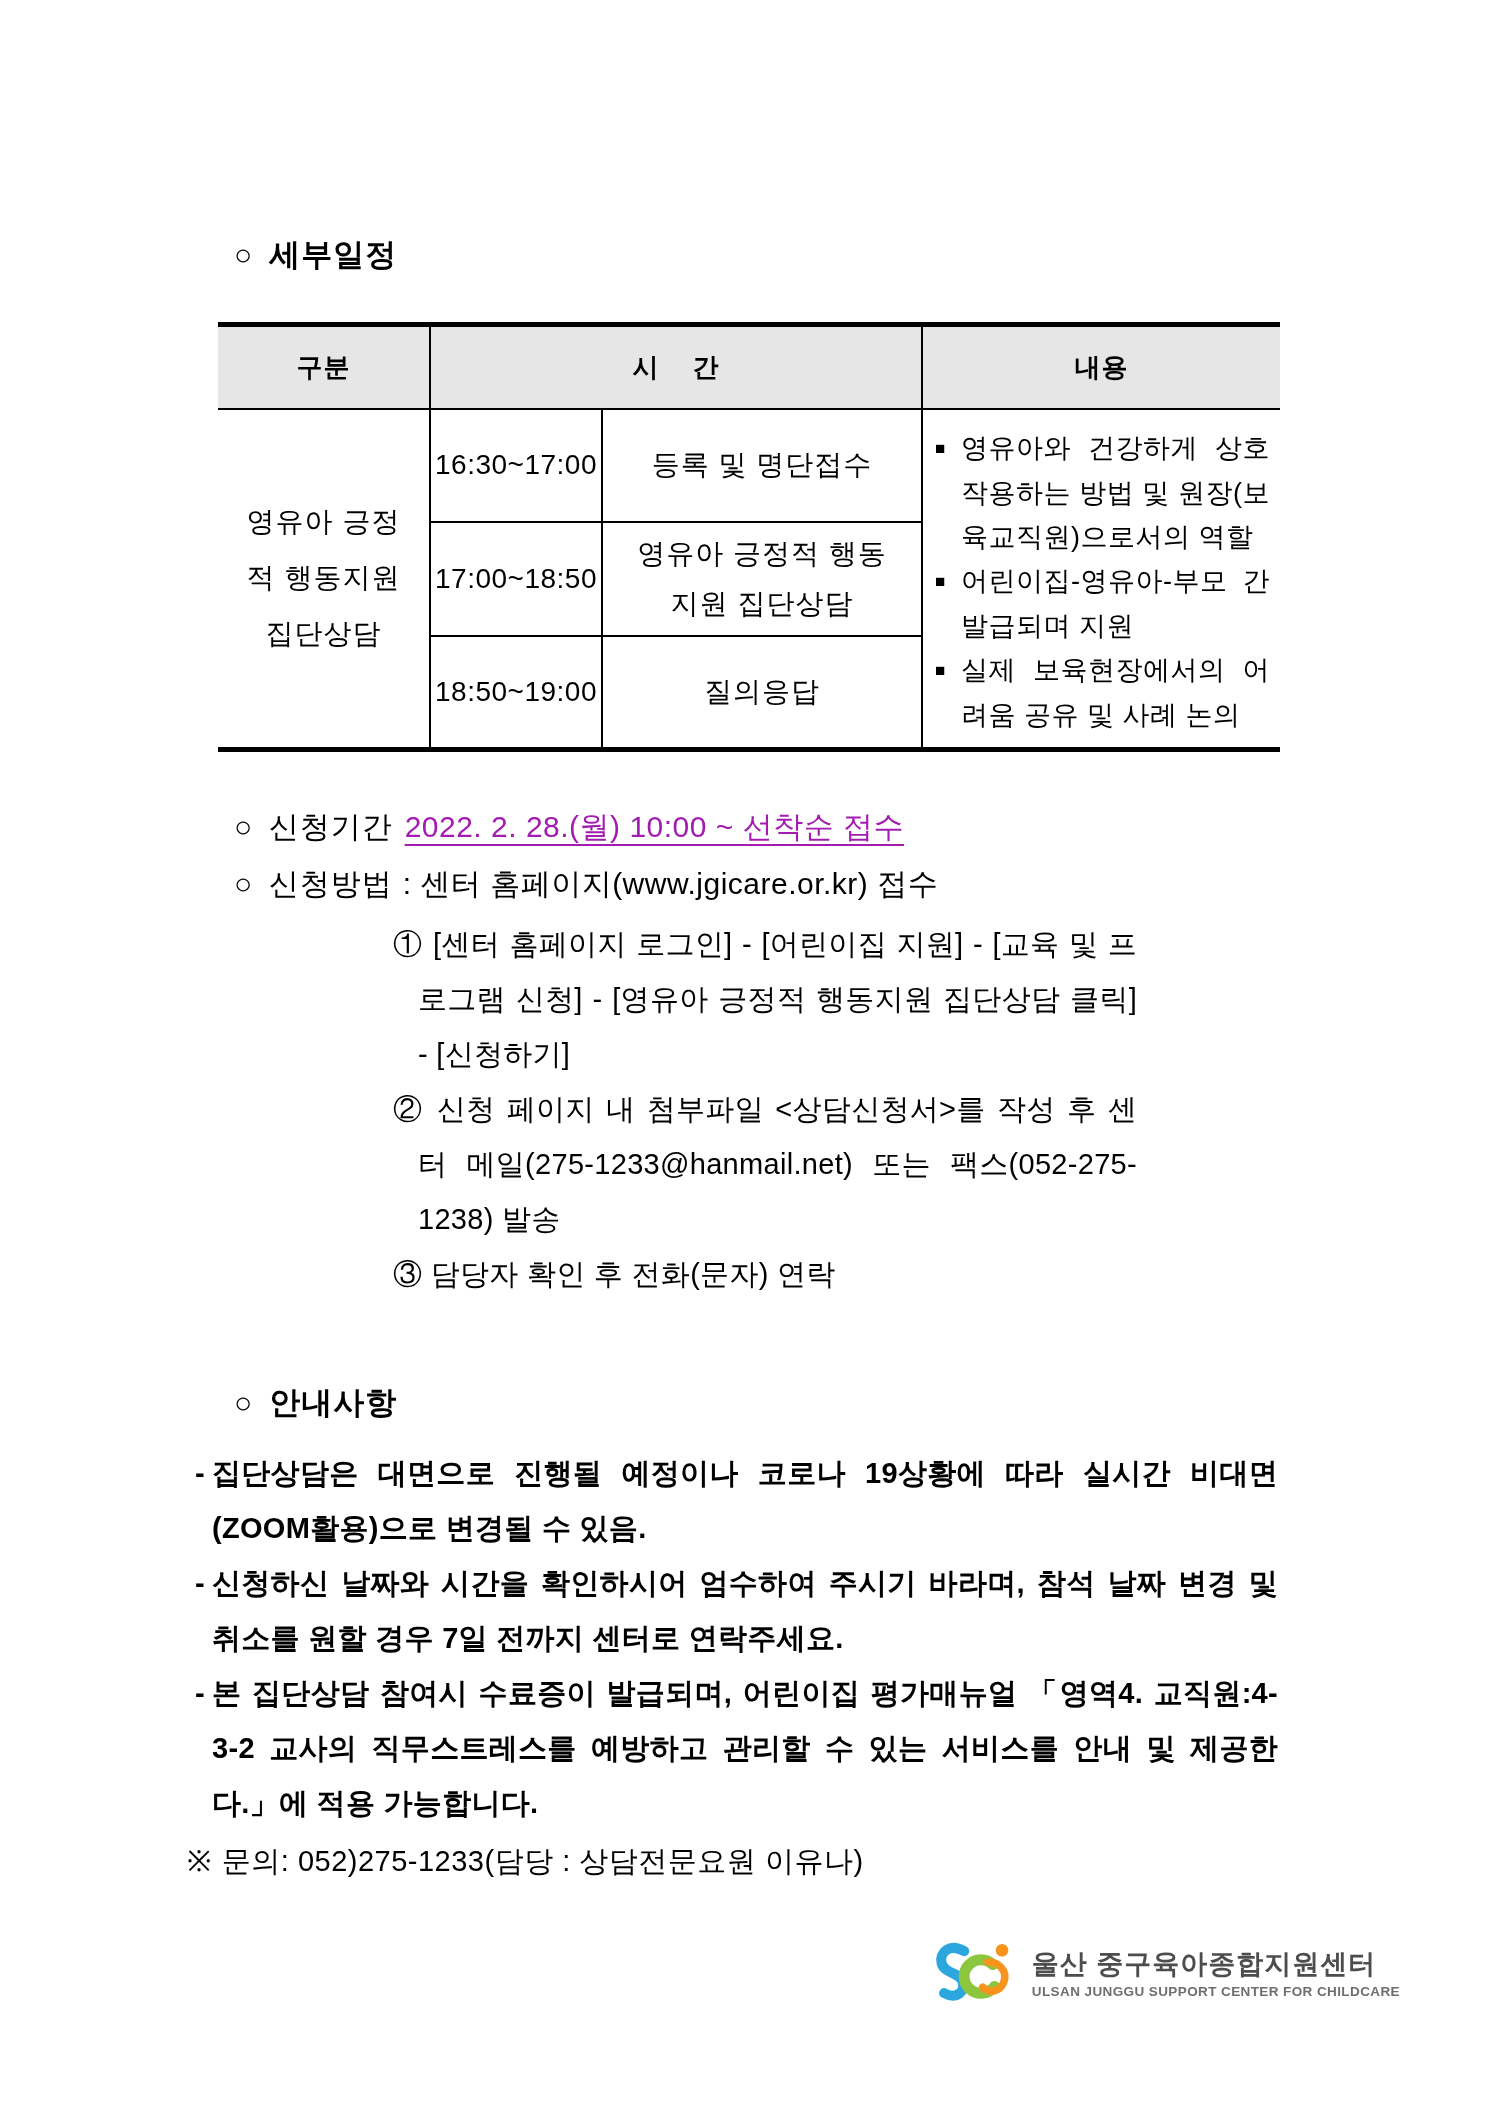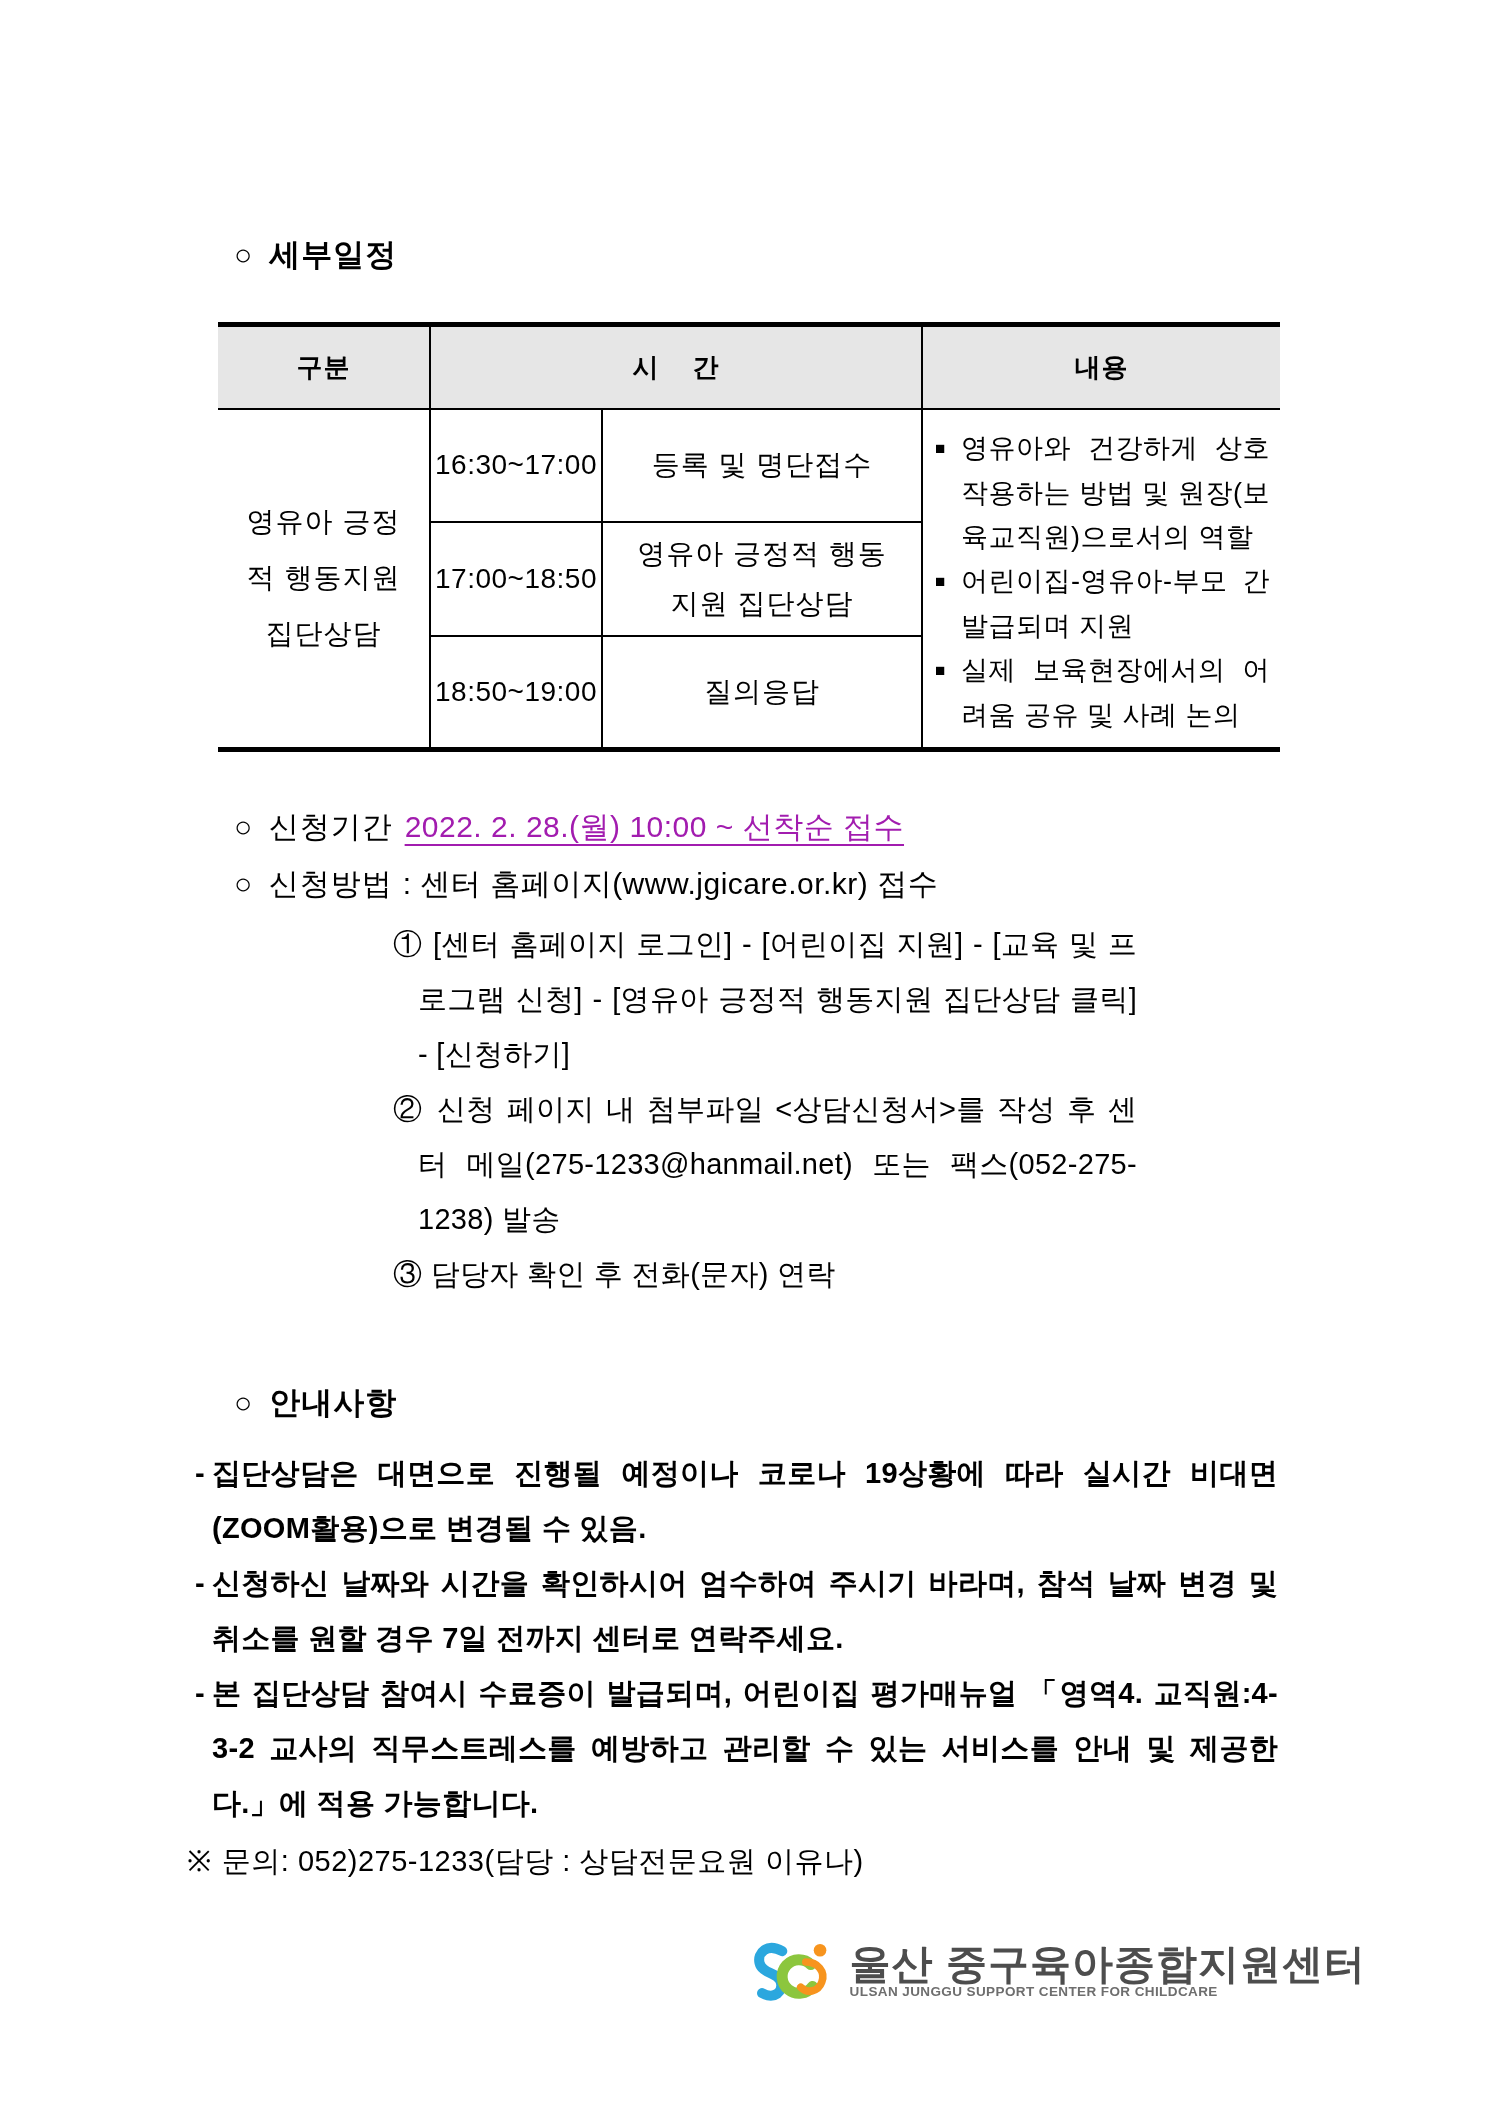--- a/index.html
+++ b/index.html
@@ -4,21 +4,21 @@
 <style>
   * { margin: 0; padding: 0; box-sizing: border-box; }
   html, body { background: #ffffff; }
   .page {
     position: relative;
     width: 1488px;
     height: 2105px;
     background: #ffffff;
     font-family: "Liberation Sans", sans-serif;
     color: #000000;
-    padding: 238px 118px 0 218px;
+    padding: 238px 84px 0 218px;
     overflow: hidden;
     border-radius: 18px;
   }
   
   .sec-head {
     font-size: 31px;
     font-weight: bold;
     line-height: 34px;
     margin-left: 16px;
     letter-spacing: 1px;
@@ -146,21 +146,21 @@
   .footer {
     margin-top: 56px;
     display: flex;
     justify-content: flex-end;
     align-items: center;
     padding-right: 4px;
   }
   .logo-mark { width: 84px; height: 70px; margin-right: 14px; flex: none; }
   .org-text { display: flex; flex-direction: column; }
   .org-kr {
-    font-size: 41px;
+    font-size: 27px;
     font-weight: bold;
     color: #4d4d4d;
     letter-spacing: 1px;
     line-height: 34px;
   }
   .org-en {
     font-size: 13.5px;
     font-weight: bold;
     color: #6e6e6e;
     letter-spacing: 0.4px;

